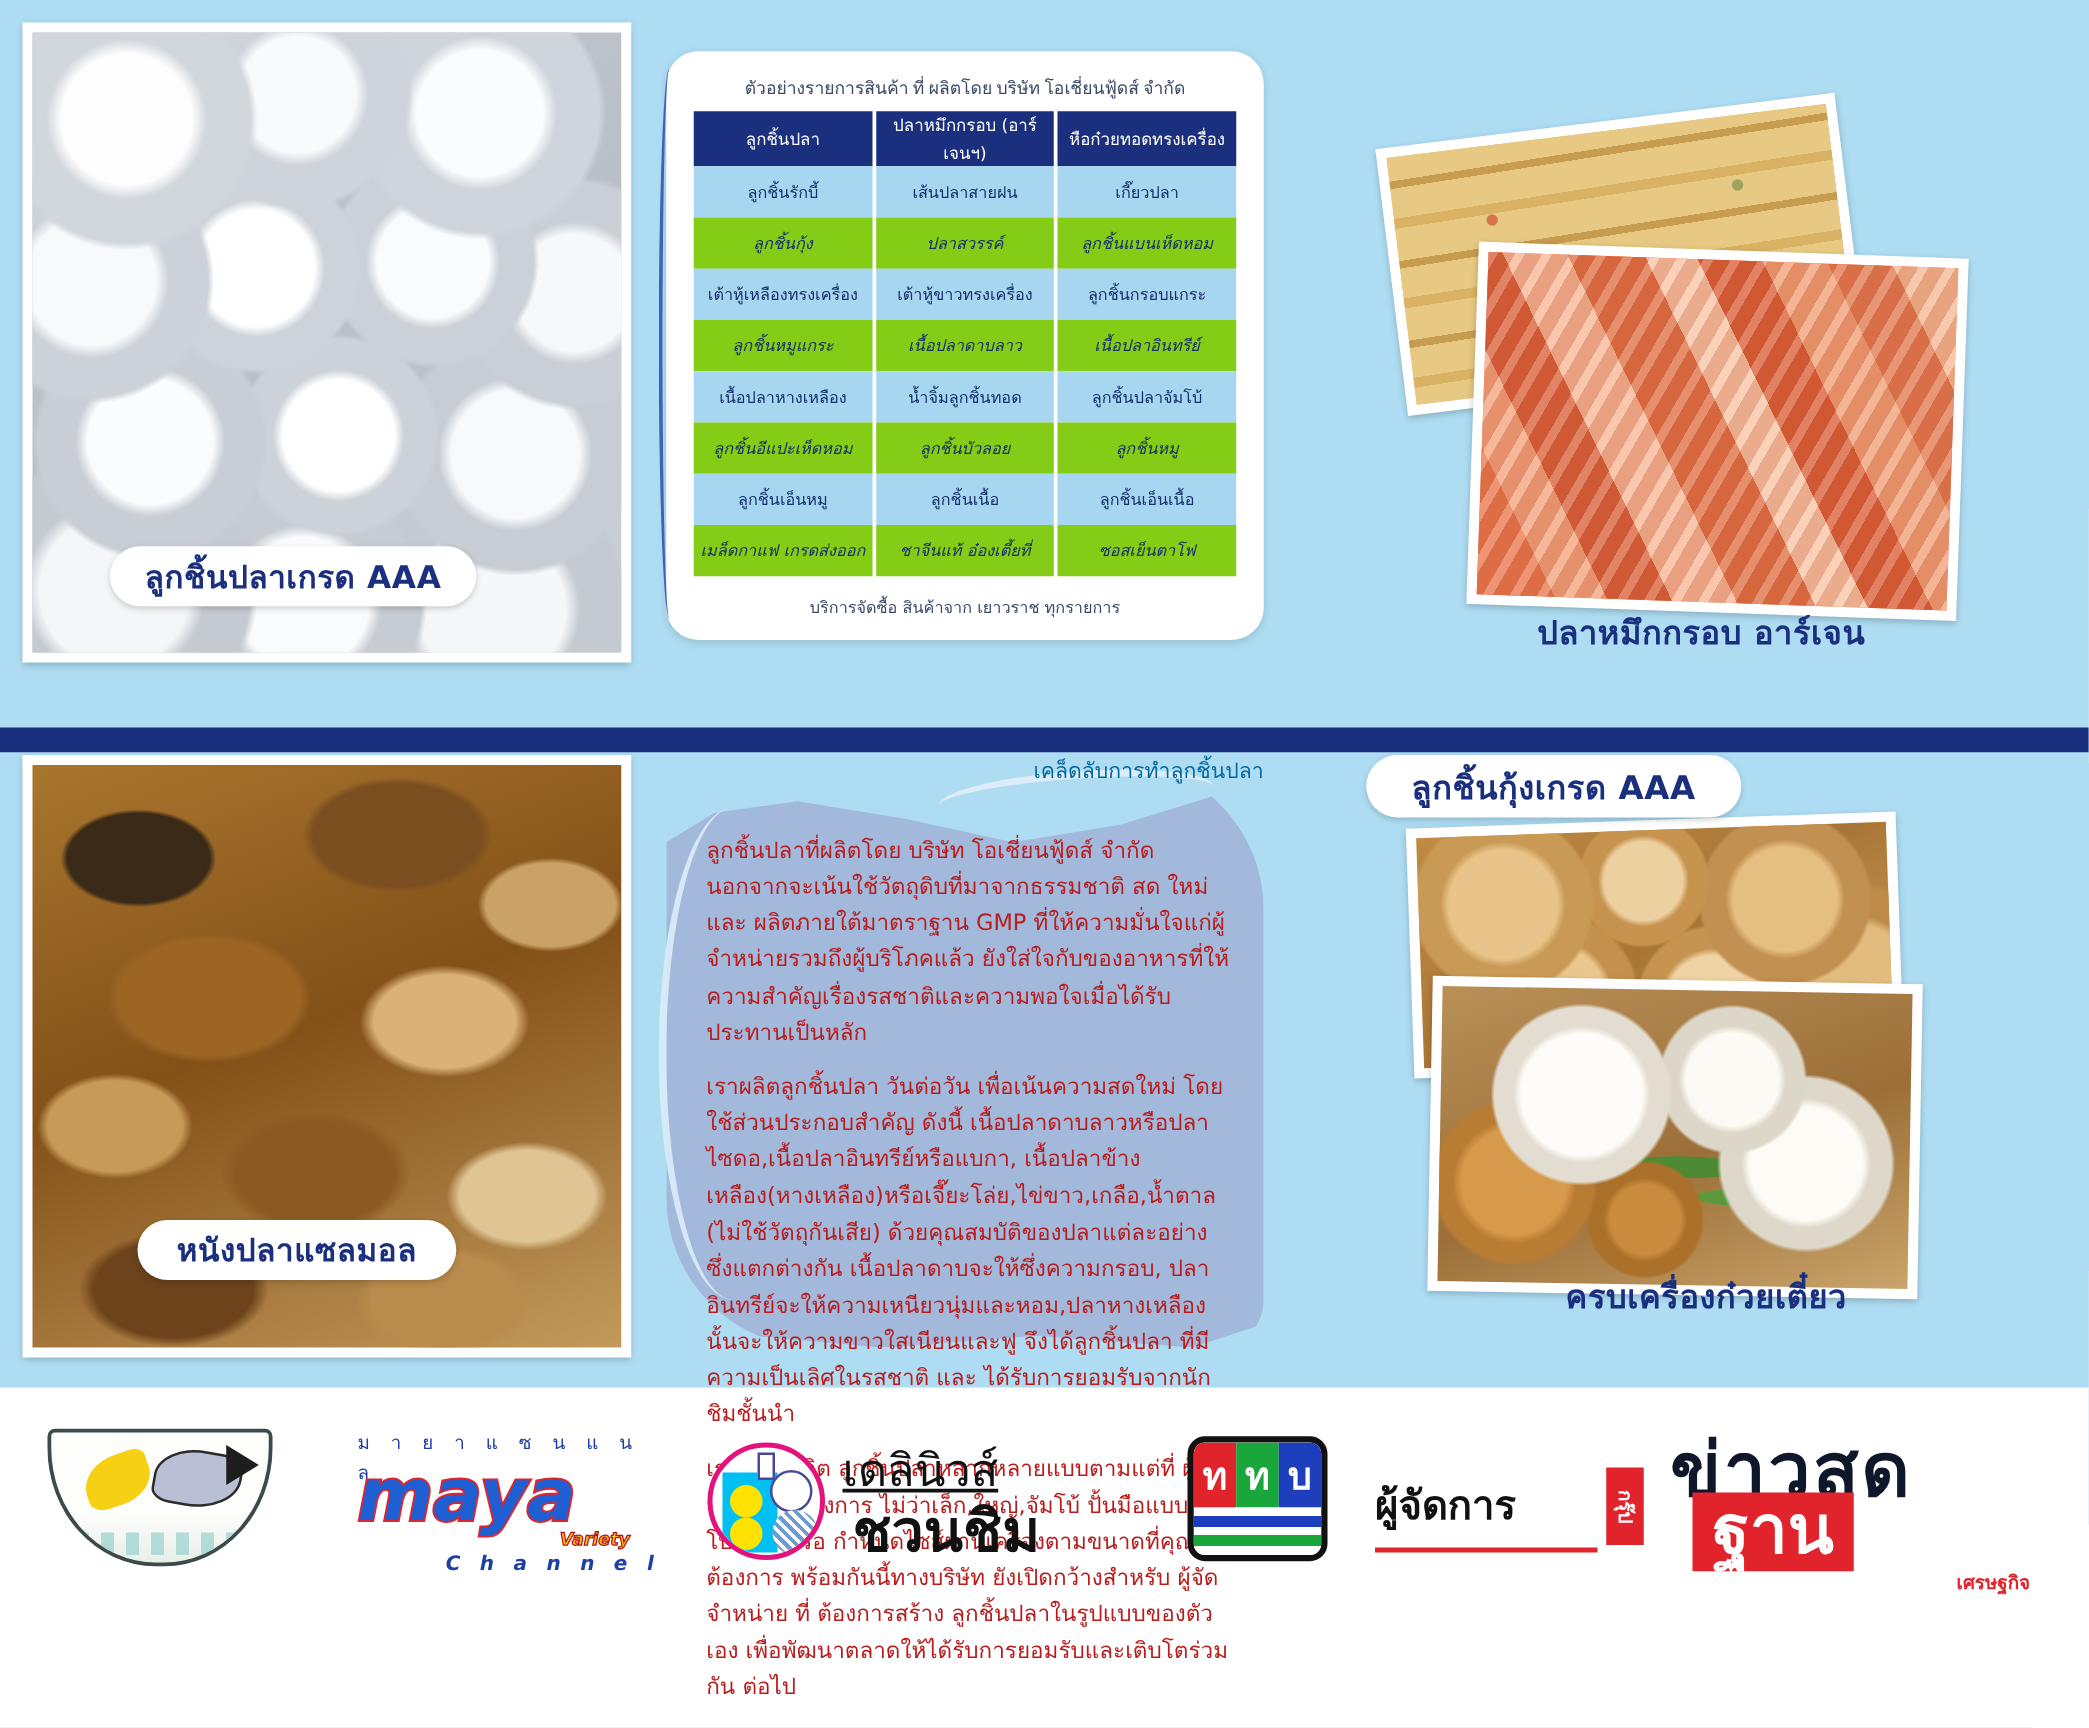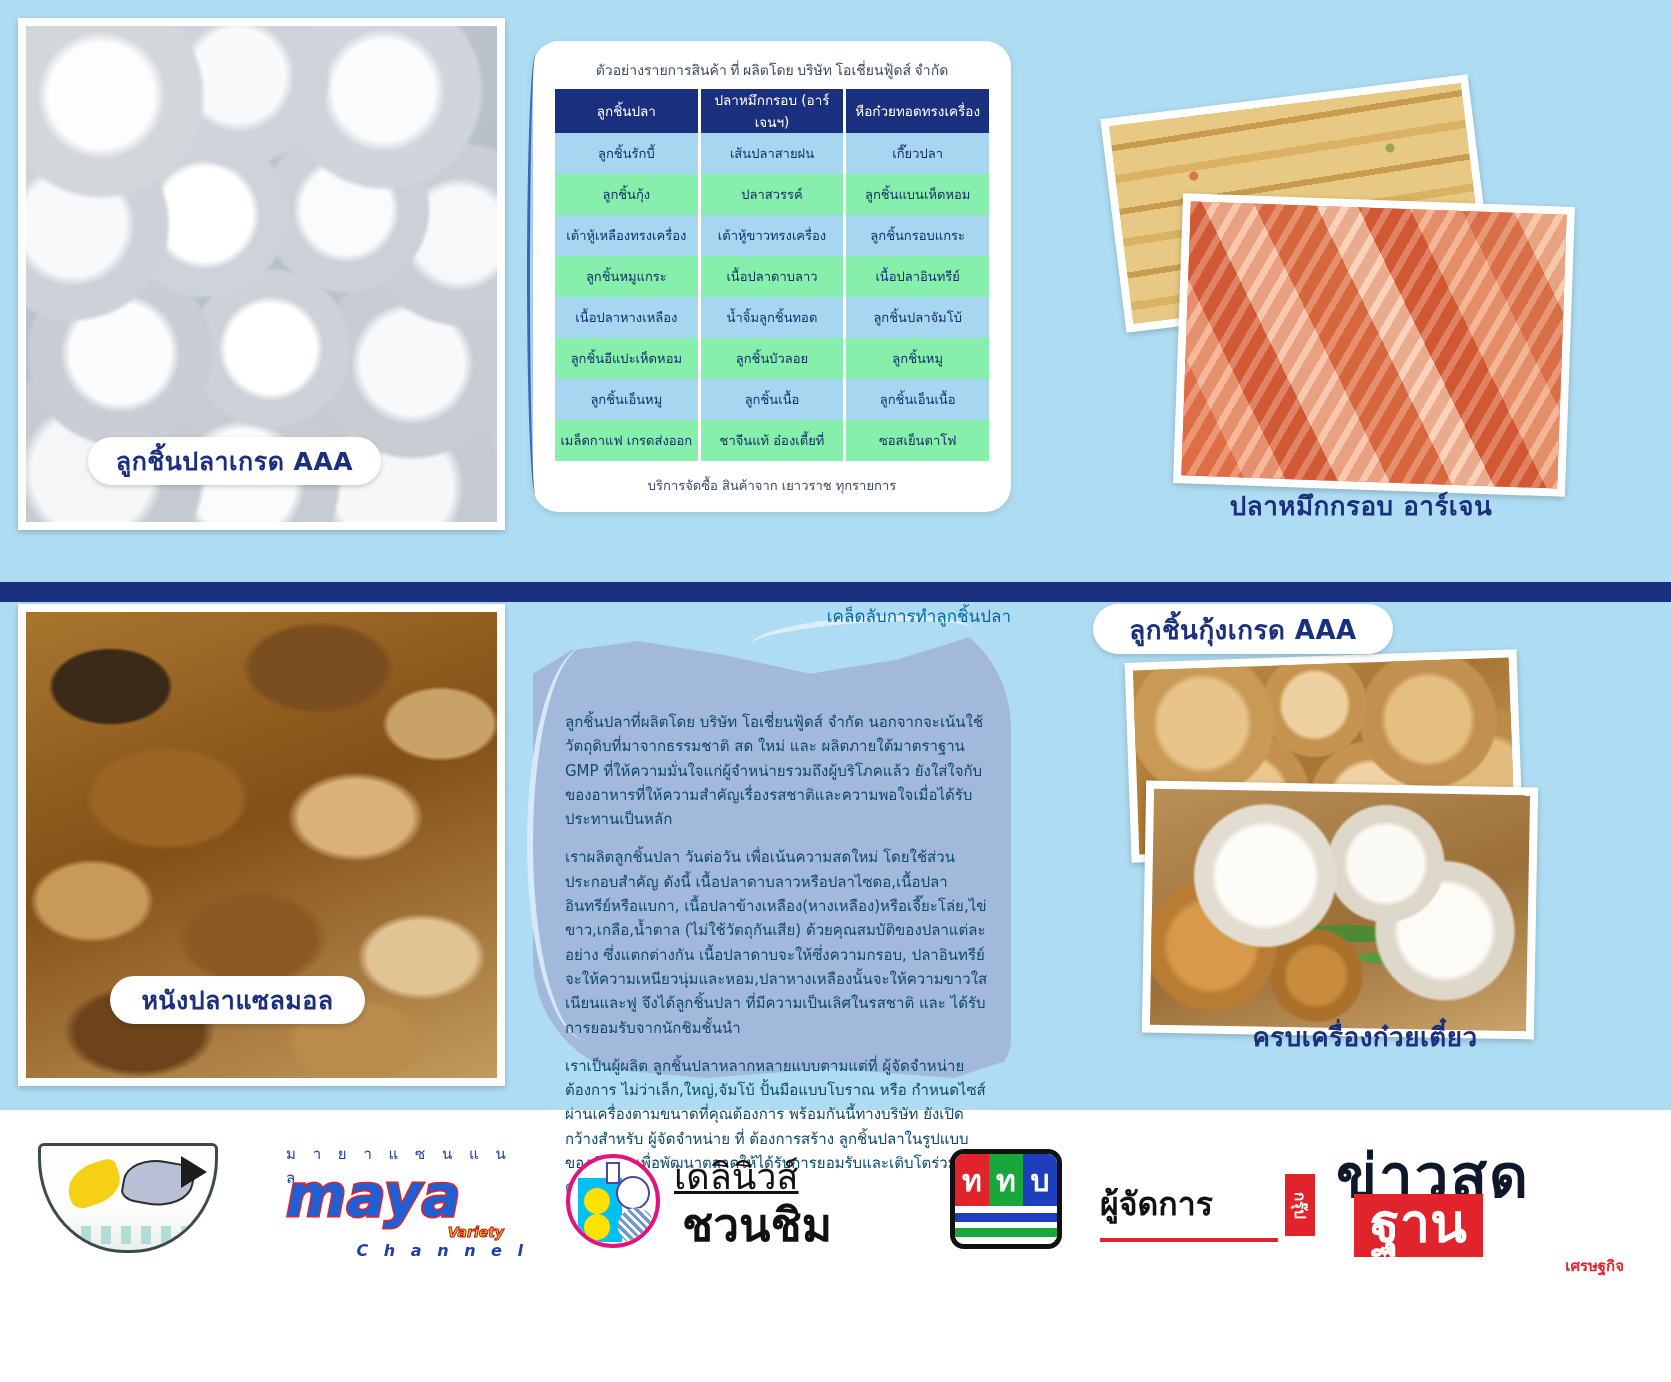--- a/index.html
+++ b/index.html
@@ -212,21 +212,21 @@
     height: 38px;
     text-align: center;
   }
   .prod-table td {
     height: 41px;
     text-align: center;
     font-size: 13px;
     color: #16306b;
     background: #a7d6f0;
   }
-  .prod-table tr.alt td { background: #86efac; }
+  .prod-table tr.alt td { background: #84cc16; font-style: italic; }
   .table-footer {
     text-align: center;
     color: #3b4a66;
     font-size: 13px;
     margin-top: 14px;
   }
 
   
   #text-blob {
     position: absolute; left: 533px; top: 608px;
@@ -254,24 +254,23 @@
     transform: rotate(-4deg);
   }
   .blob-title {
     position: absolute; left: 0; top: -6px; width: 100%;
     text-align: right;
     color: #0369a1;
     font-size: 17px;
   }
   .blob-body {
     position: absolute; left: 32px; top: 58px; right: 22px;
-    color: #0c4a6e;
-    font-size: 15px;
+    color: #b91c1c;
+    font-size: 18px;
     line-height: 1.62;
-    margin-top: 44px;
   }
   .blob-body p { margin-bottom: 14px; }
 
   
   .logo-item {
     position: absolute;
     display: flex;
     align-items: center;
   }
 

